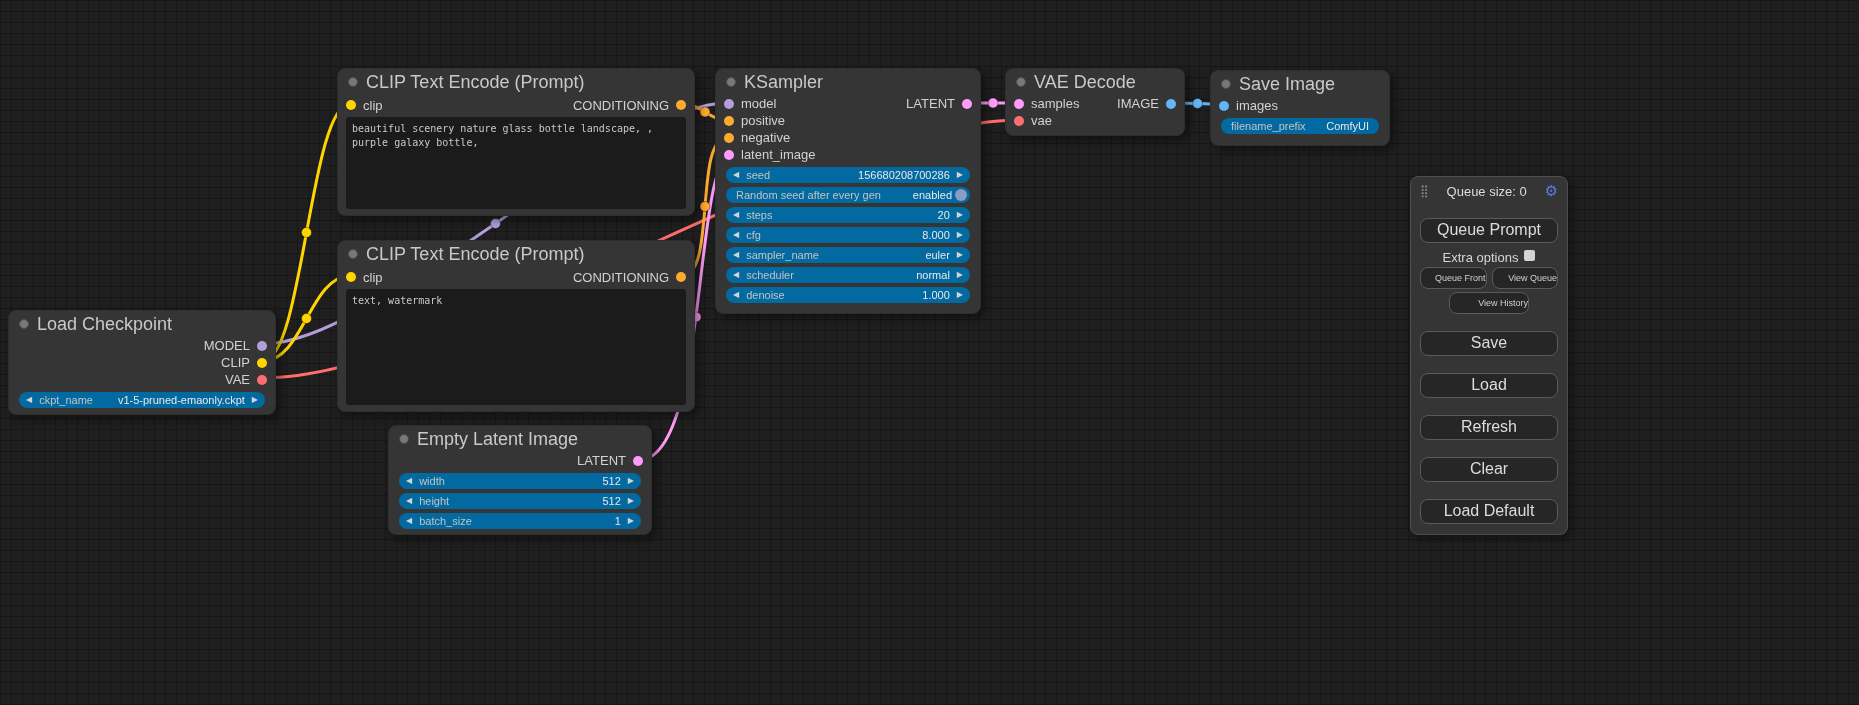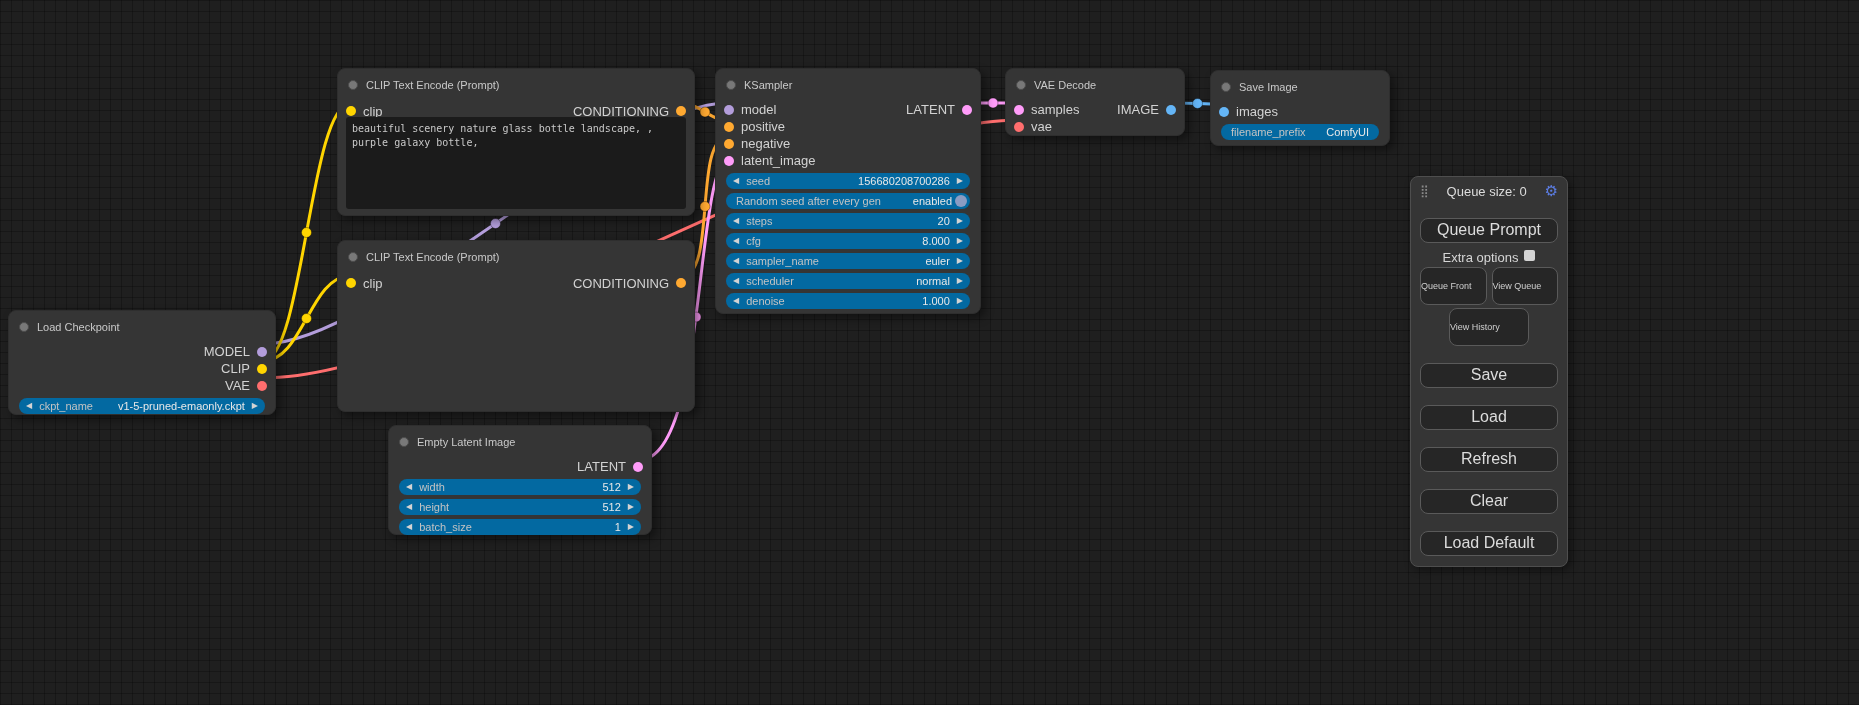--- a/index.html
+++ b/index.html
@@ -18,21 +18,21 @@
   #wires { position: absolute; left: 0; top: 0; z-index: 1; pointer-events: none; }
   #wires path { fill: none; stroke-width: 3; }
   #wires circle { stroke: rgba(0,0,0,0.35); stroke-width: 1; }
 
   .node {
     position: absolute; z-index: 2; background: #353535;
     border: 1px solid #2e2e2e; border-radius: 8px;
     box-shadow: 4px 4px 10px rgba(0,0,0,0.45);
     color: #cfcfcf;
   }
-  .node-title { display: flex; align-items: center; gap: 8px; height: 26px; padding: 16px 10px; font-size: 11px; color: #c9c9c9; }
+  .node-title { display: flex; align-items: center; gap: 8px; height: 26px; padding: 10px 10px; font-size: 18px; color: #c9c9c9; }
   .title-dot { width: 10px; height: 10px; border-radius: 50%; background: #787878; border: 1px solid #4c4c4c; flex: none; }
 
   .slot-row { display: flex; align-items: center; height: 17px; padding: 0 8px; font-size: 13px; color: #d2d2d2; }
   .slot-row.between { justify-content: space-between; }
   .slot-row.right { justify-content: flex-end; }
   .slot-in, .slot-out { display: flex; align-items: center; gap: 7px; }
   .slot-dot { width: 10px; height: 10px; border-radius: 50%; flex: none; }
   .dot-model  { background: #B39DDB; }
   .dot-clip   { background: #FFD500; }
   .dot-vae    { background: #FF6E6E; }
@@ -72,21 +72,21 @@
   .mbtn {
     display: block; width: 100%; background: #262626; border: 1px solid #5a5a5a;
     border-radius: 8px; color: #dcdcdc; font-family: inherit; font-size: 16px;
     padding: 2px 0 3px; margin-top: 17px; cursor: pointer; text-align: center;
   }
   .extra-row { display: flex; align-items: flex-start; justify-content: center; gap: 6px; margin: 7px 0 2px; font-size: 13px; }
   .checkbox { width: 11px; height: 11px; background: #d4d4d4; border-radius: 2px; flex: none; cursor: pointer; }
   .small-row { display: flex; gap: 5px; margin-top: 2px; }
   .mbtn-sm {
     flex: 1; background: #262626; border: 1px solid #5a5a5a; border-radius: 8px;
-    color: #d0d0d0; font-family: inherit; font-size: 9px; padding: 13px 0; cursor: pointer; text-align: left;
+    color: #d0d0d0; font-family: inherit; font-size: 9px; padding: 5px 0; cursor: pointer; text-align: right;
   }
   .vh-wrap { display: flex; justify-content: center; margin-top: 3px; }
   .vh-wrap .mbtn-sm { flex: none; width: 80px; }
   .big-group { margin-top: 9px; }
 </style>
 </head>
 <body>
 
 <div id="canvas">
 
@@ -170,20 +170,21 @@
     <div class="slot-row between" style="height:20px">
       <span class="slot-in">
         <span class="slot-dot dot-clip"></span>
         <span>clip</span>
       </span>
       <span class="slot-out">
         <span>CONDITIONING</span>
         <span class="slot-dot dot-cond"></span>
       </span>
     </div>
+    <textarea class="prompt" style="top: 48px; height: 116px;" spellcheck="false">text, watermark</textarea>
   </div>
 
   <div class="node" style="left:388px;top:425px;width:264px;height:110px">
     <div class="node-title">
       <span class="title-dot"></span>
       <span>Empty Latent Image</span>
     </div>
     <div class="slot-row right">
       <span class="slot-out">
         <span>LATENT</span>

